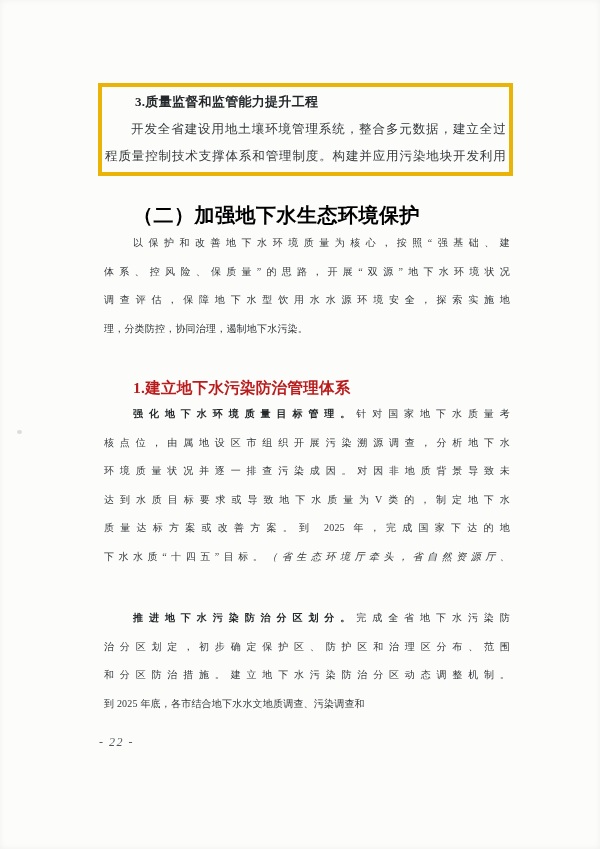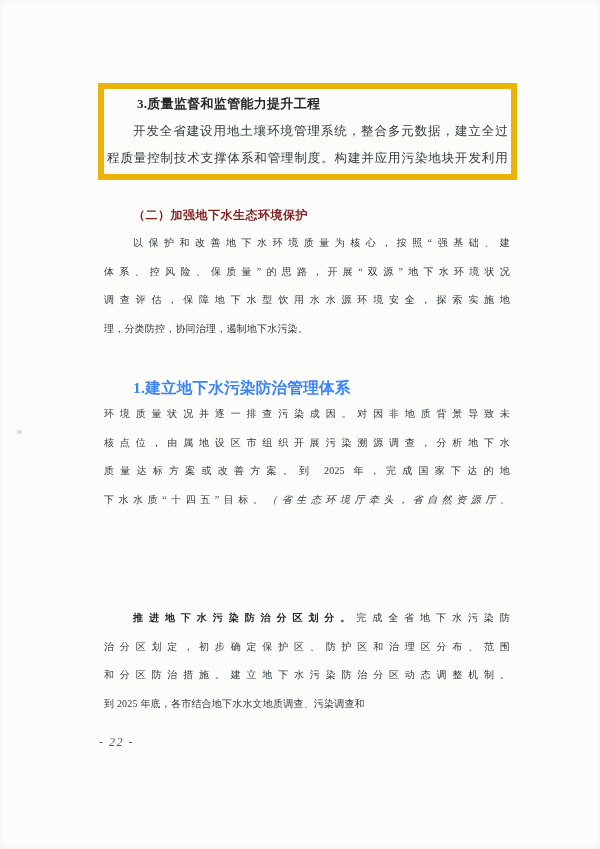--- a/index.html
+++ b/index.html
@@ -15,21 +15,21 @@
     overflow: hidden;
     box-shadow: inset 0 0 6px rgba(0,0,0,0.05);
   }
 
   
   .hbox {
     position: absolute;
     left: 98px;
     top: 83px;
     width: 401px;
-    border: 6px solid #eab308;
+    border: 4px solid #eab308;
     padding: 2px 3px 3px 3px;
     background: transparent;
   }
   .bline {
     font-size: 12.5px;
     line-height: 26.8px;
     letter-spacing: 0.3px;
     white-space: normal;
   }
   .bhead {
@@ -53,37 +53,37 @@
 
   .lead { font-weight: bold; color: #24282b; }
   .kai { font-style: italic; font-family: Liberation Serif, serif; }
 
   #sec-head {
     position: absolute;
     left: 104px;
     top: 204px;
     width: 406px;
     margin: 0;
-    font-size: 12px;
+    font-size: 20px;
     font-weight: bold;
-    color: #7f1d1d;
+    color: #000000;
     line-height: 22px;
     text-indent: 29px;
     letter-spacing: 0.5px;
   }
   #para1 { top: 229px; }
   #sub-head {
     position: absolute;
     left: 104px;
     top: 377px;
     width: 406px;
     margin: 0;
     font-size: 15.5px;
     font-weight: bold;
-    color: #3b82f6;
+    color: #b91c1c;
     line-height: 22px;
     text-indent: 29px;
     letter-spacing: 0.3px;
   }
   #para2 { top: 400px; }
   #para3 { top: 604px; }
 
   #page-footer {
     position: absolute;
     left: 99px;
@@ -121,22 +121,26 @@
   <div class="col" id="para1">
     <div class="line jfull ind">以保护和改善地下水环境质量为核心，按照“强基础、建</div>
     <div class="line jfull">体系、控风险、保质量”的思路，开展“双源”地下水环境状况</div>
     <div class="line jfull">调查评估，保障地下水型饮用水水源环境安全，探索实施地</div>
     <div class="line">理，分类防控，协同治理，遏制地下水污染。</div>
   </div>
 
   <h3 id="sub-head">1.建立地下水污染防治管理体系</h3>
 
   <div class="col" id="para2">
+    <div class="line jfull ind">
+      <span class="lead">强化地下水环境质量目标管理。</span><span>针对国家地下水质量考</span>
+    </div>
+    <div class="line jfull">核点位，由属地设区市组织开展污染溯源调查，分析地下水</div>
     <div class="line jfull">环境质量状况并逐一排查污染成因。对因非地质背景导致未</div>
-    <div class="line jfull">核点位，由属地设区市组织开展污染溯源调查，分析地下水</div>
+    <div class="line jfull">达到水质目标要求或导致地下水质量为V类的，制定地下水</div>
     <div class="line jfull">质量达标方案或改善方案。到 2025 年，完成国家下达的地</div>
     <div class="line jfull">
       <span>下水水质“十四五”目标。</span><span class="kai">（省生态环境厅牵头，省自然资源厅、</span>
     </div>
   </div>
 
   <div class="col" id="para3">
     <div class="line jfull ind">
       <span class="lead">推进地下水污染防治分区划分。</span><span>完成全省地下水污染防</span>
     </div>

